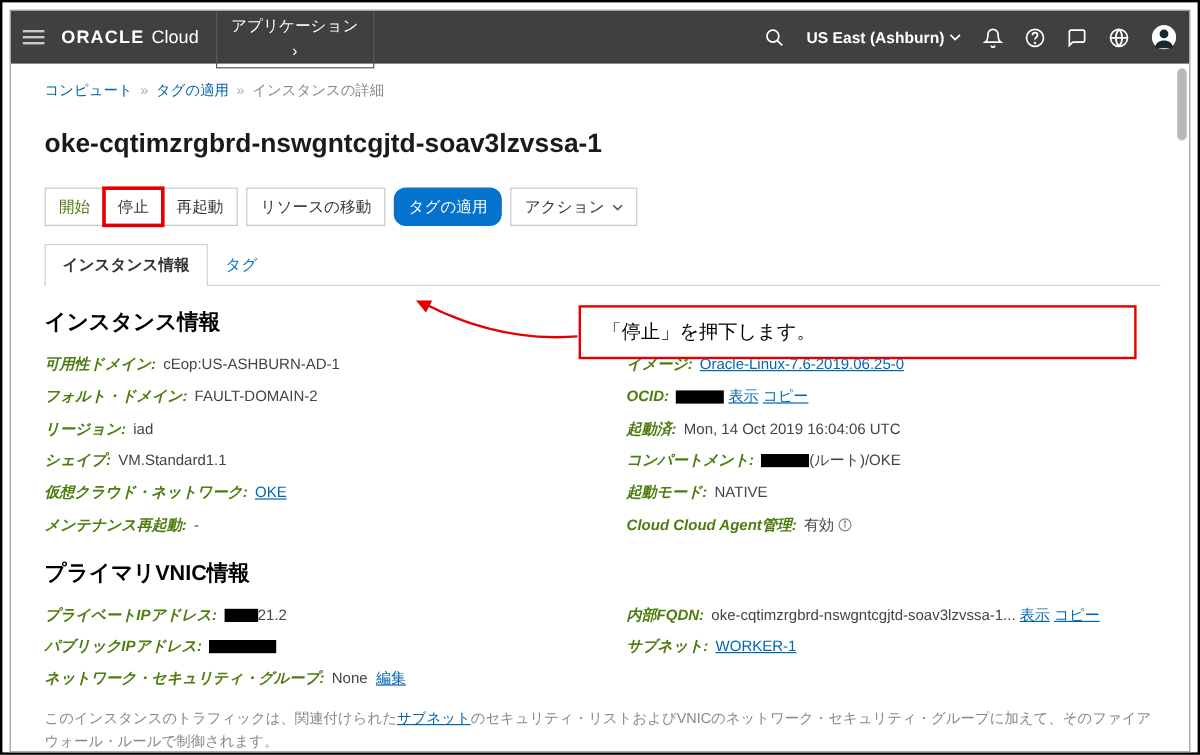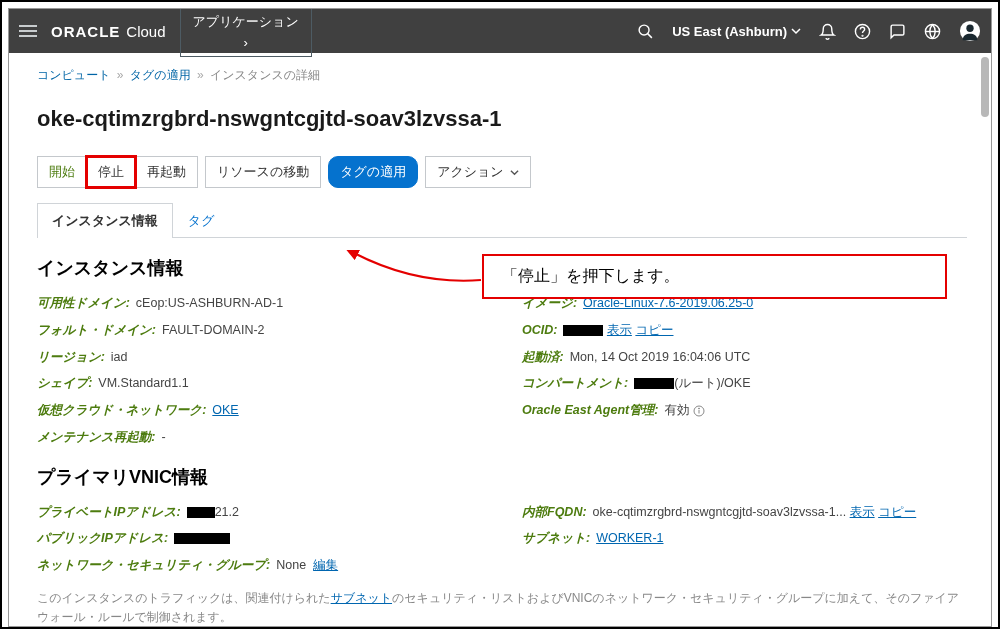--- a/index.html
+++ b/index.html
@@ -198,21 +198,25 @@
                   </div>
             <div class="info-row">
                     <span class="info-label">起動済:</span>
                     <span class="info-value">Mon, 14 Oct 2019 16:04:06 UTC</span>
                   </div>
             <div class="info-row">
                     <span class="info-label">コンパートメント:</span>
                     <span class="info-value"><span class="redact"></span><span>(ルート)/OKE</span></span>
                   </div>
             <div class="info-row">
-                    <span class="info-label">Oracle East Agent管理:</span>
+                    <span class="info-label">起動モード:</span>
+                    <span class="info-value">NATIVE</span>
+                  </div>
+            <div class="info-row">
+                    <span class="info-label">Cloud Cloud Agent管理:</span>
                     <span class="info-value"><span>有効</span> <svg width="12" height="12" viewBox="0 0 24 24" fill="none" stroke="#888" stroke-width="2" style="display:inline;vertical-align:middle">
                         <circle cx="12" cy="12" r="10"></circle>
                         <line x1="12" y1="10" x2="12" y2="17"></line>
                         <circle cx="12" cy="7" r="1" fill="#888"></circle>
                       </svg></span>
                   </div>
           </div>
         </div>
 
         <h2>プライマリVNIC情報</h2>

